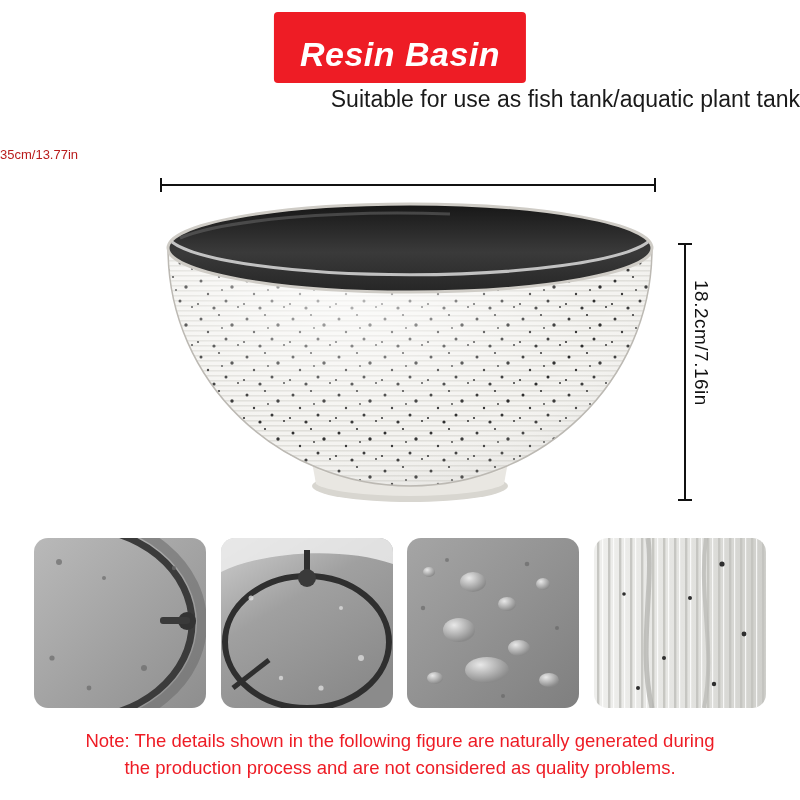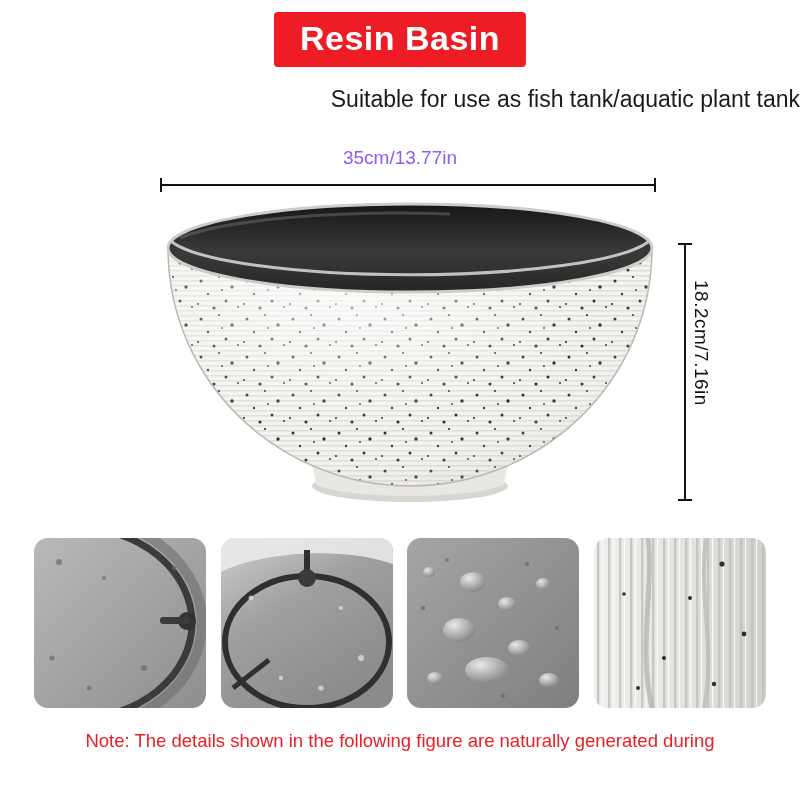--- a/index.html
+++ b/index.html
@@ -19,46 +19,47 @@
   
   .title-banner {
     position: absolute;
     left: 50%;
     transform: translateX(-50%);
     top: 12px;
     background: #ee1c25;
     color: #ffffff;
     font-size: 34px;
     font-weight: bold;
-    padding: 8px 26px 10px 26px;
+    padding: 24px 26px 10px 26px;
     border-radius: 4px;
     letter-spacing: 0.5px;
     line-height: 1.1;
     white-space: nowrap;
+    font-style: italic;
   }
 
   .subtitle {
     position: absolute;
     top: 86px;
     left: 0;
     width: 100%;
     text-align: right;
     font-size: 23px;
     color: #1a1a1a;
   }
 
   
   .width-label {
     position: absolute;
     top: 147px;
     left: 0;
     width: 100%;
-    text-align: center;
-    font-size: 19px;
-    color: #8b5cf6;
+    text-align: left;
+    font-size: 13px;
+    color: #b91c1c;
   }
   .width-rule {
     position: absolute;
     top: 178px;
     left: 160px;
     width: 496px;
     height: 14px;
   }
   .width-rule .line {
     position: absolute;
@@ -347,13 +348,14 @@
           <circle cx="30" cy="56" r="1.8"></circle>
         <circle cx="44" cy="150" r="2"></circle>
       </g>
     </svg>
   </div>
 
 </div>
 
 <div class="note">
   <div>Note: The details shown in the following figure are naturally generated during</div>
+  <div>the production process and are not considered as quality problems.</div>
 </div>
 
 </body></html>

